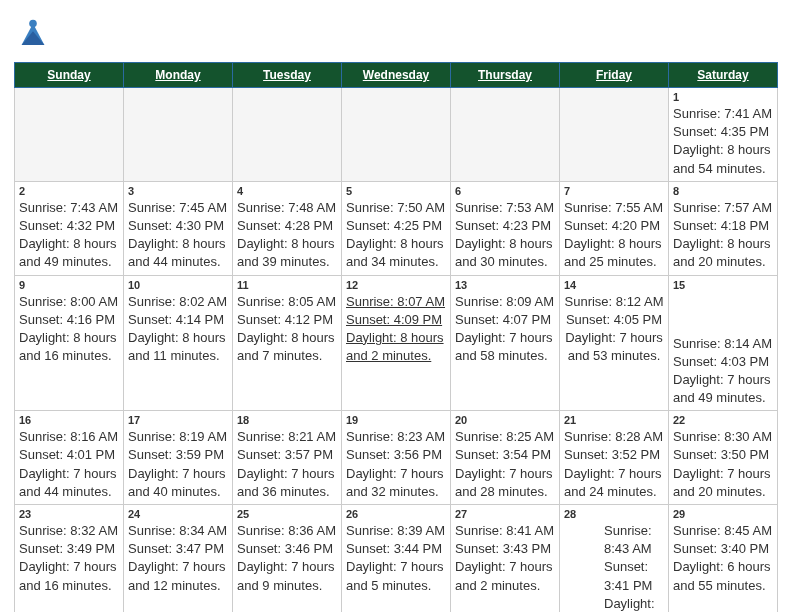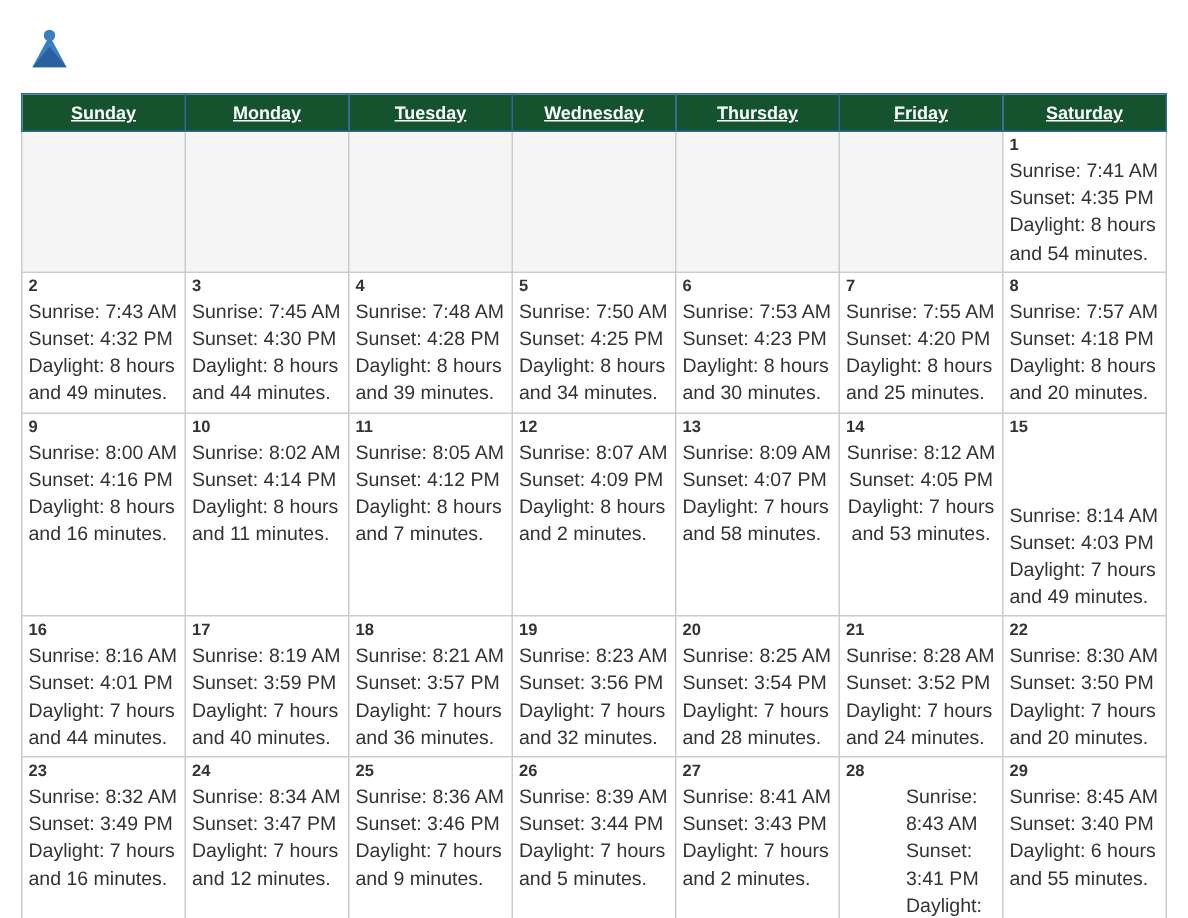--- a/index.html
+++ b/index.html
@@ -214,21 +214,21 @@
           </td>
           <td>
             <span class="day-num">11</span>
             <div class="day-info" style="white-space: pre-line;">Sunrise: 8:05 AM
 Sunset: 4:12 PM
 Daylight: 8 hours
 and 7 minutes.</div>
           </td>
           <td>
             <span class="day-num">12</span>
-            <div class="day-info" style="white-space: pre-line;">Sunrise: 8:07 AM
+            <div class="day-info" style="white-space: pre-line; text-decoration: underline;">Sunrise: 8:07 AM
 Sunset: 4:09 PM
 Daylight: 8 hours
 and 2 minutes.</div>
           </td>
           <td>
             <span class="day-num">13</span>
             <div class="day-info" style="white-space: pre-line;">Sunrise: 8:09 AM
 Sunset: 4:07 PM
 Daylight: 7 hours
 and 58 minutes.</div>

